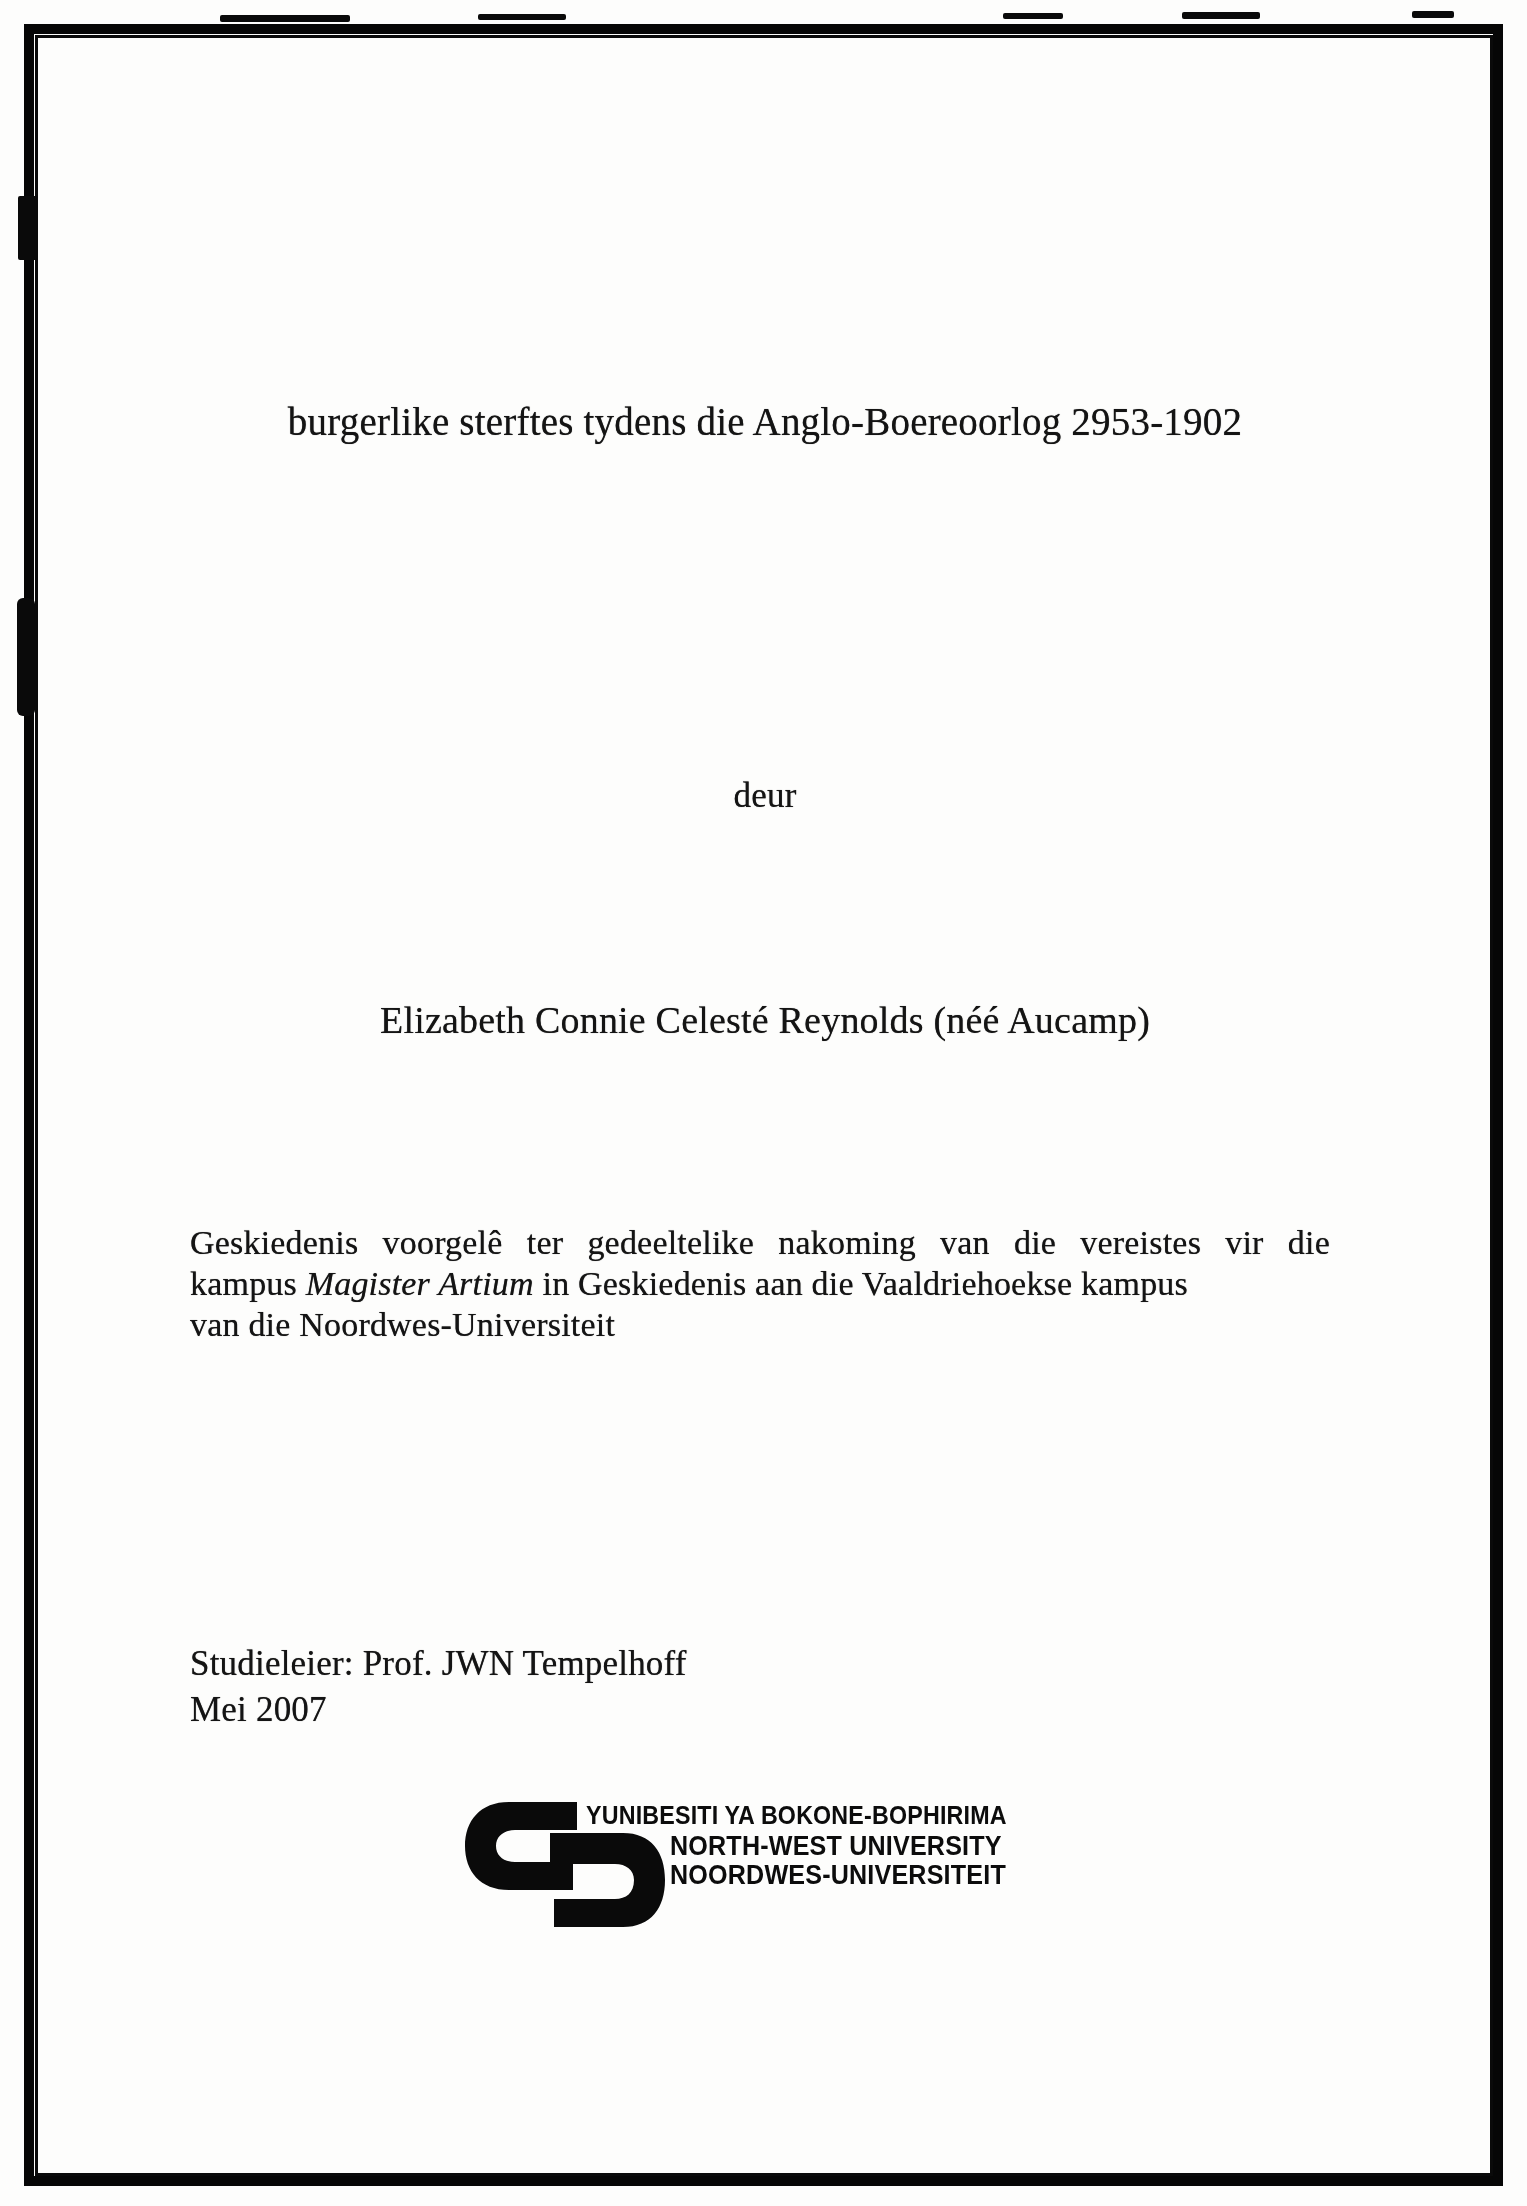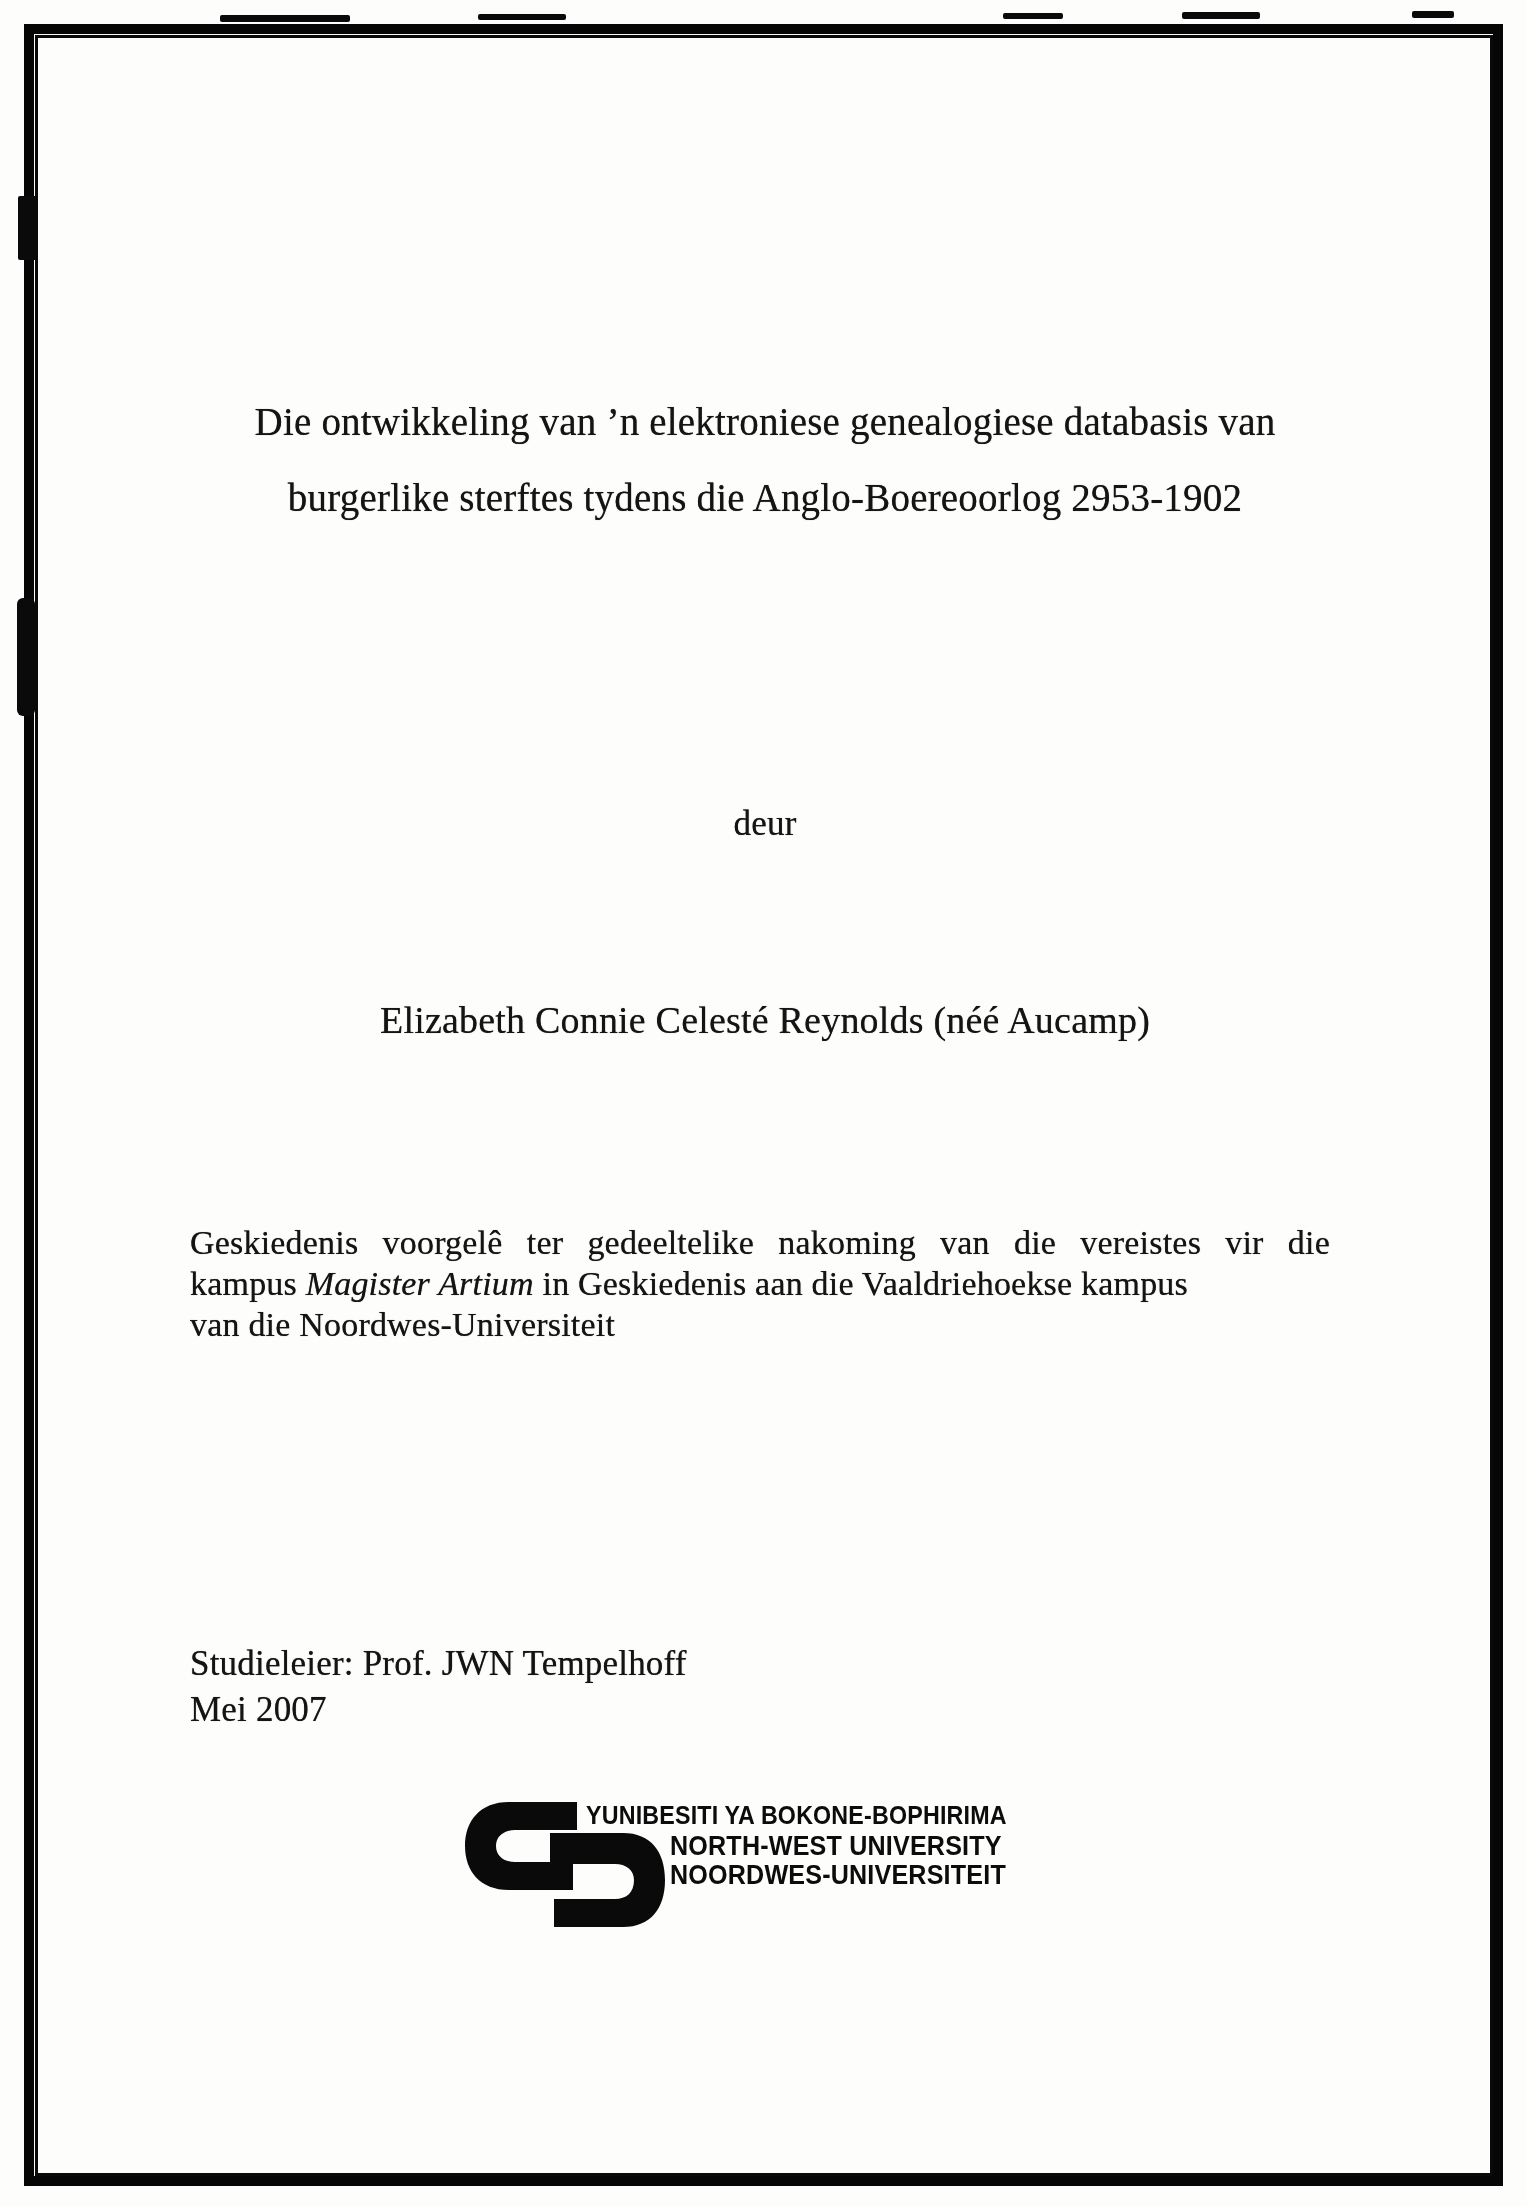--- a/index.html
+++ b/index.html
@@ -46,21 +46,21 @@
     letter-spacing: 0.2px;
     text-shadow: 0 0 0.7px rgba(10,10,10,0.75);
   }
   .title {
     top: 384px;
     text-align: center;
     font-size: 39px;
     line-height: 76px;
   }
   .byline {
-    top: 804px;
+    top: 776px;
     text-align: center;
     font-size: 35px;
     line-height: 40px;
   }
   .author {
     top: 996px;
     text-align: center;
     font-size: 38px;
     line-height: 48px;
   }
@@ -118,21 +118,20 @@
 
   <div class="artifact a1"></div>
   <div class="artifact a2"></div>
   <div class="artifact a3"></div>
   <div class="artifact a4"></div>
   <div class="artifact a5"></div>
   <div class="artifact a6"></div>
   <div class="artifact a7"></div>
 
   <div class="txt title">
-    <div>Die ontwikkeling van ’n elektroniese genealogiese databasis van</div>
     <div>burgerlike sterftes tydens die Anglo-Boereoorlog 2953-1902</div>
   </div>
 
   <div class="txt byline">deur</div>
 
   <div class="txt author">Elizabeth Connie Celesté Reynolds (néé Aucamp)</div>
 
   <div class="txt desc">
     <div class="line-justified">Geskiedenis voorgelê ter gedeeltelike nakoming van die vereistes vir die</div>
     <div><span>kampus </span><em>Magister Artium</em><span> in Geskiedenis aan die Vaaldriehoekse kampus</span></div>

